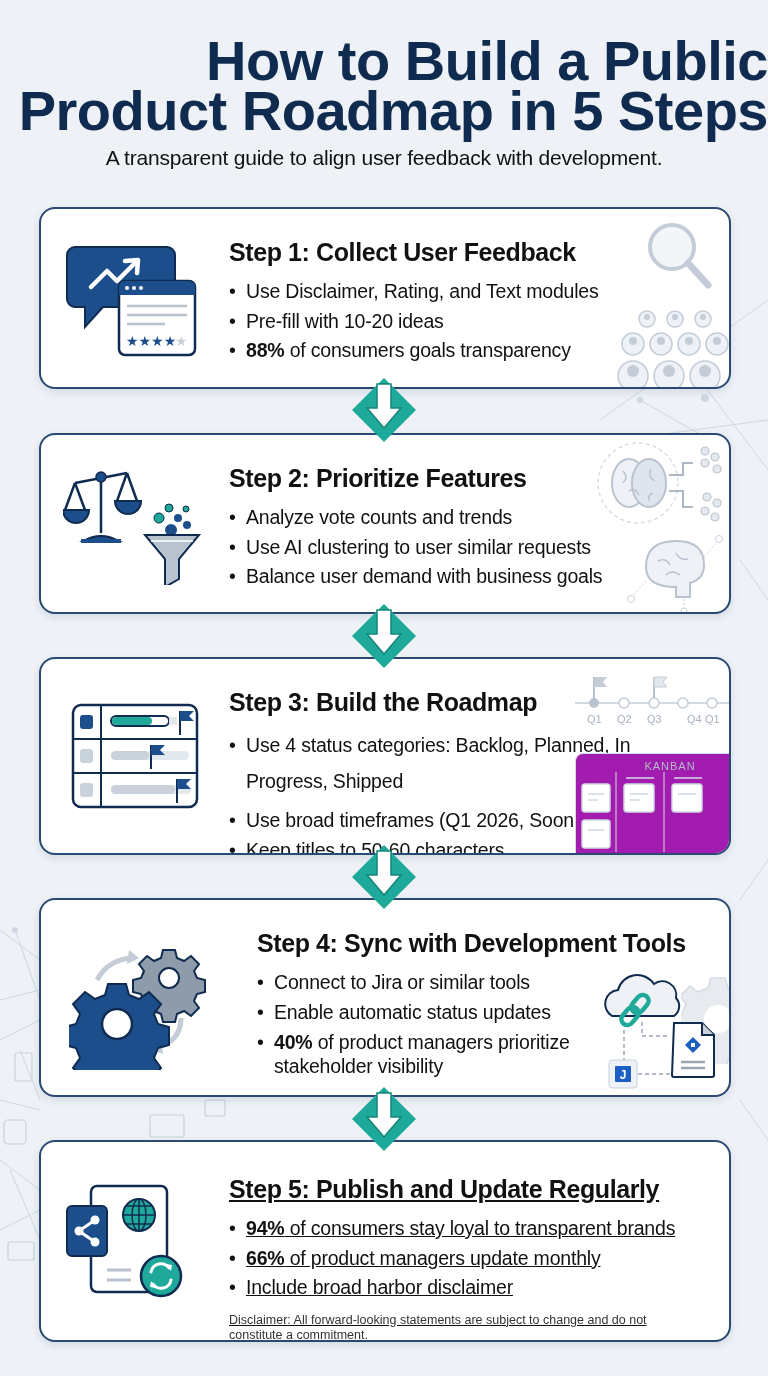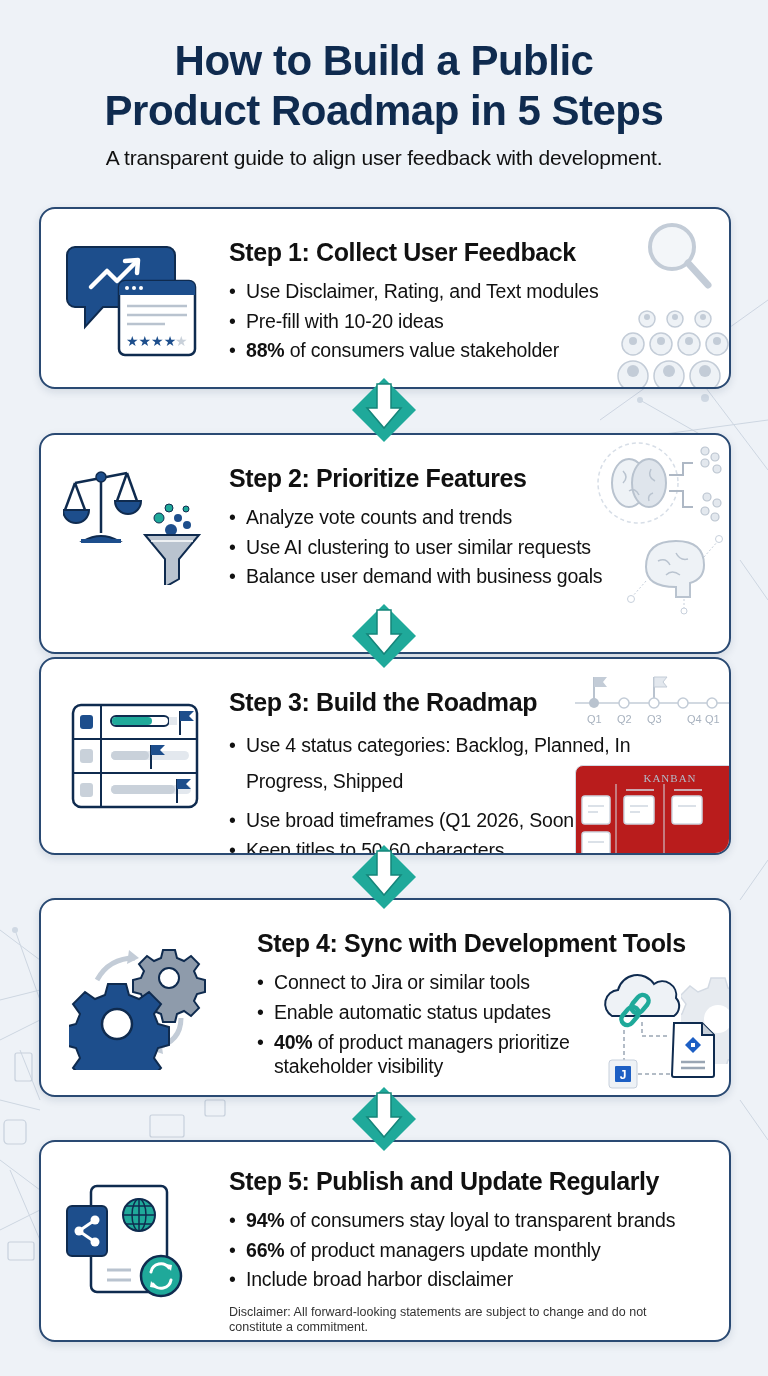--- a/index.html
+++ b/index.html
@@ -6,22 +6,23 @@
   html, body { width: 768px; height: 1376px; overflow: hidden; }
   body {
     background: #eef2f7;
     font-family: "Liberation Sans", "DejaVu Sans", sans-serif;
     color: #111;
     position: relative;
   }
   .bg-net { position: absolute; inset: 0; z-index: 0; pointer-events: none; }
   .header { position: relative; z-index: 1; text-align: center; padding-top: 36px; }
   .title {
-    font-size: 42px; font-weight: 700; color: #0f2b4f; line-height: 50px;
+    font-size: 56px; font-weight: 700; color: #0f2b4f; line-height: 50px;
     letter-spacing: -0.5px;
+    text-align: right;
   }
   .subtitle { margin-top: 10px; font-size: 21px; color: #111; letter-spacing: -0.2px; }
 
   .card {
     position: absolute; left: 39px; width: 692px;
     background: #fff; border: 2px solid #2a4a73; border-radius: 16px;
     box-shadow: 0 3px 8px rgba(20,40,70,0.12);
     z-index: 1; overflow: hidden;
   }
   .card .icon-main { position: absolute; left: 22px; }
@@ -96,21 +97,21 @@
     <g font-size="14" fill="#1d4e8c" font-family="DejaVu Sans, sans-serif">
       <text x="63" y="103">★★★★</text>
         <text x="112" y="103" fill="#c9d1da">★</text>
     </g>
   </svg>
   <div class="content" style="top:28px;">
     <h2 class="step-title">Step 1: Collect User Feedback</h2>
     <ul class="bullets">
       <li><b></b><span>Use Disclaimer, Rating, and Text modules</span></li>
       <li><b></b><span>Pre-fill with 10-20 ideas</span></li>
-      <li><b>88%</b><span> of consumers value stakeholder</span></li>
+      <li><b>88%</b><span> of consumers goals transparency</span></li>
     </ul>
   </div>
   <svg class="deco" style="left:565px;top:8px;" width="110" height="80" viewBox="0 0 110 80">
     <circle cx="66" cy="30" r="22" fill="#f3f6f9" stroke="#c3ccd7" stroke-width="4"></circle>
     <line x1="82" y1="46" x2="102" y2="68" stroke="#c3ccd7" stroke-width="7" stroke-linecap="round"></line>
   </svg>
   <svg class="deco" style="left:576px;top:98px;" width="116" height="86" viewBox="0 0 116 86">
     <g fill="#eef2f6" stroke="#c3ccd7" stroke-width="1.5">
       <circle cx="30" cy="12" r="8"></circle>
         <circle cx="58" cy="12" r="8"></circle>
@@ -136,21 +137,21 @@
         <circle cx="88" cy="64" r="6"></circle>
     </g>
   </svg>
 </section>
 
 <svg class="arrow" style="top:376px;" viewBox="0 0 72 72">
   <path d="M36 2 L68 34 L36 66 L4 34 Z" fill="#1fa99a"></path>
   <path d="M29 8 h14 v24 h10 L36 52 L19 32 h10 Z" fill="#fff" stroke="#15857a" stroke-width="1.5"></path>
 </svg>
 
-<section class="card" style="top:433px;height:221px;">
+<section class="card" style="top:433px;height:181px;">
   <svg class="icon-main" style="top:30px;" width="140" height="120" viewBox="0 0 140 120">
     <g stroke="#0f2b4f" stroke-width="2.5" fill="none">
       <line x1="12" y1="18" x2="64" y2="8"></line>
       <line x1="38" y1="14" x2="38" y2="68"></line>
       <line x1="12" y1="18" x2="2" y2="45"></line>
         <line x1="12" y1="18" x2="22" y2="45"></line>
       <line x1="64" y1="8" x2="54" y2="36"></line>
         <line x1="64" y1="8" x2="74" y2="36"></line>
     </g>
     <circle cx="38" cy="12" r="5" fill="#1d4e8c" stroke="#0f2b4f" stroke-width="1.5"></circle>
@@ -260,21 +261,21 @@
     </svg>
     <div style="position:absolute;top:40px;left:0;width:160px;font-size:11px;color:#a8b2bf;">
       <span style="position:absolute;left:12px;">Q1</span>
       <span style="position:absolute;left:42px;">Q2</span>
       <span style="position:absolute;left:72px;">Q3</span>
       <span style="position:absolute;left:112px;">Q4</span>
       <span style="position:absolute;left:130px;">Q1</span>
     </div>
   </div>
 
-  <div class="deco" style="left:534px;top:106px;width:170px;height:110px;border:1.5px solid #d3dae3;border-radius:8px;background:#b91c1c;font-family:Liberation Serif, serif;">
+  <div class="deco" style="left:534px;top:94px;width:170px;height:110px;border:1.5px solid #d3dae3;border-radius:8px;background:#a21caf;">
     <div style="text-align:center;font-size:11px;color:#b3bcc8;margin-top:6px;letter-spacing:1px;padding-left:20px;">KANBAN</div>
     <svg width="170" height="80" viewBox="0 0 170 80">
       <line x1="40" y1="0" x2="40" y2="80" stroke="#d3dae3"></line>
         <line x1="88" y1="0" x2="88" y2="80" stroke="#d3dae3"></line>
       <line x1="50" y1="6" x2="78" y2="6" stroke="#d3dae3" stroke-width="1.5"></line>
         <line x1="98" y1="6" x2="126" y2="6" stroke="#d3dae3" stroke-width="1.5"></line>
       <g fill="#fff" stroke="#cfd7e1" stroke-width="1.5">
         <rect x="6" y="12" width="28" height="28" rx="3"></rect>
           <rect x="6" y="48" width="28" height="28" rx="3"></rect>
         <rect x="48" y="12" width="30" height="28" rx="3"></rect>
@@ -376,21 +377,21 @@
     <line x1="42" y1="88" x2="66" y2="88" stroke="#b9c3cf" stroke-width="3"></line>
     <line x1="42" y1="98" x2="66" y2="98" stroke="#b9c3cf" stroke-width="3"></line>
     <circle cx="96" cy="94" r="20" fill="#1fa99a" stroke="#0f2b4f" stroke-width="2.5"></circle>
     <g stroke="#fff" stroke-width="3" fill="none" stroke-linecap="round">
       <path d="M86 90 a10 10 0 0 1 18 -4"></path>
       <path d="M106 98 a10 10 0 0 1 -18 4"></path>
     </g>
     <path d="M101 82 l6 1 l-1 6z" fill="#fff"></path>
       <path d="M91 106 l-6 -1 l1 -6z" fill="#fff"></path>
   </svg>
-  <div class="content" style="top:24px;">
+  <div class="content" style="top:32px;text-decoration:underline;">
     <h2 class="step-title">Step 5: Publish and Update Regularly</h2>
     <ul class="bullets">
       <li><b>94%</b><span> of consumers stay loyal to transparent brands</span></li>
       <li><b>66%</b><span> of product managers update monthly</span></li>
       <li><b></b><span>Include broad harbor disclaimer</span></li>
     </ul>
     <p class="disclaimer" style="max-width:450px;">Disclaimer: All forward-looking statements are subject to change and do not constitute a commitment.</p>
   </div>
 </section>
 

